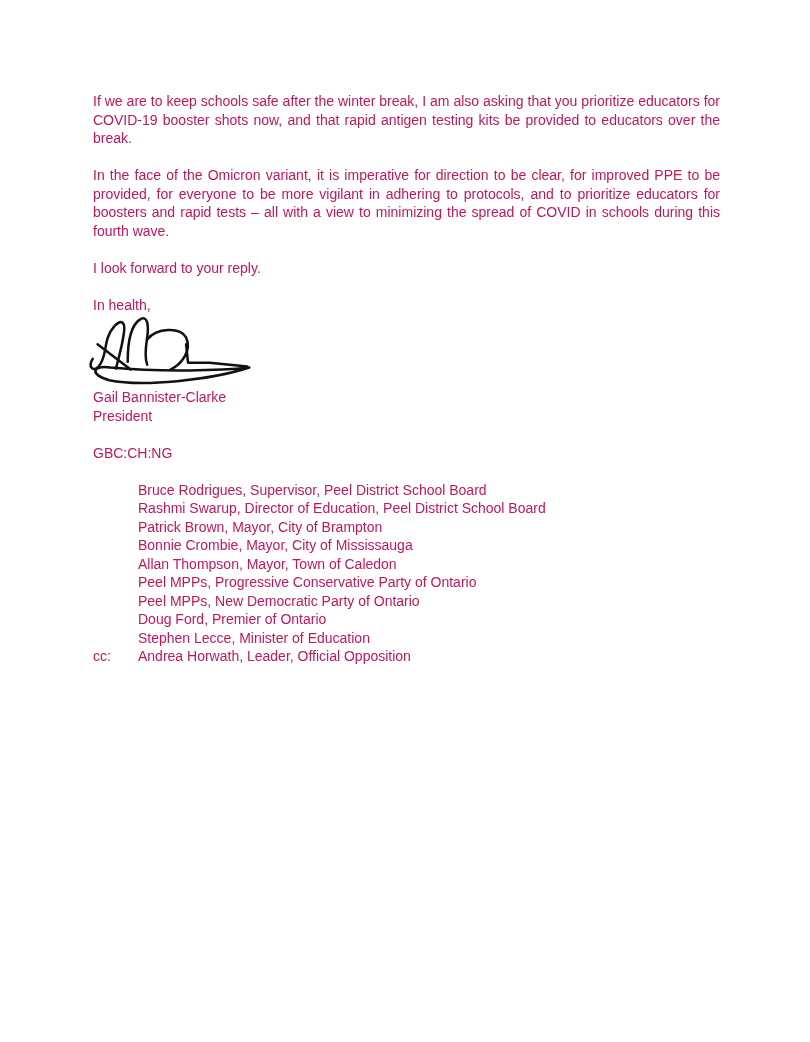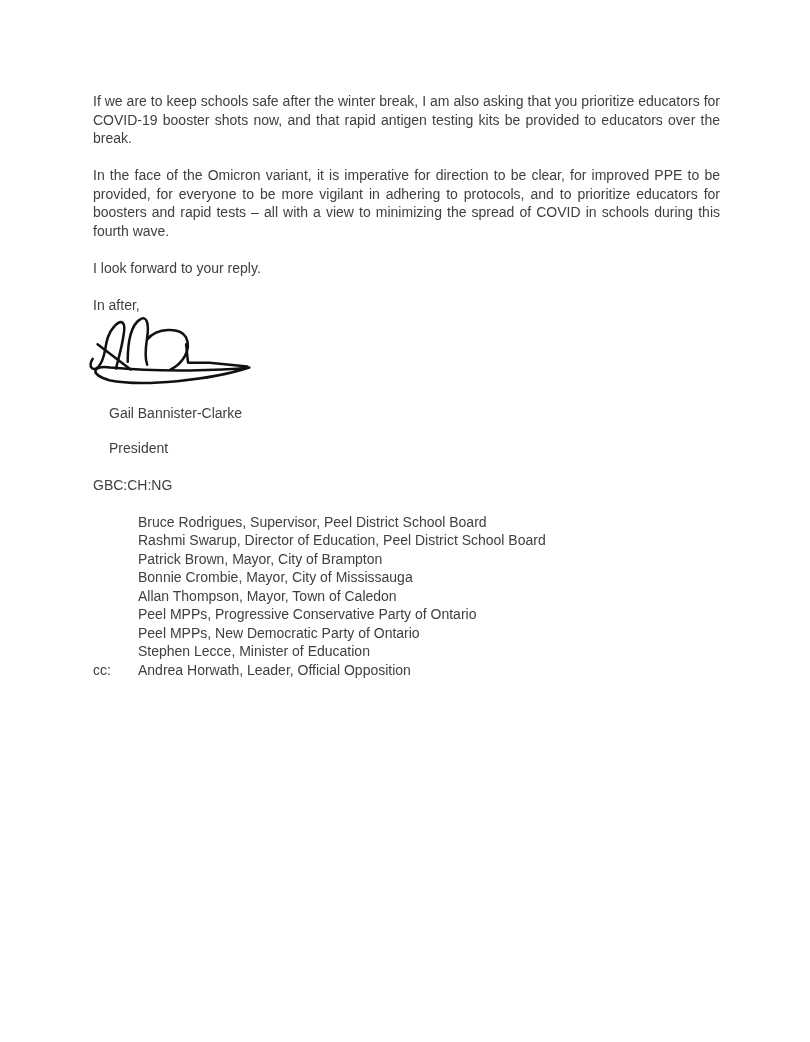--- a/index.html
+++ b/index.html
@@ -9,21 +9,21 @@
     background: #ffffff;
   }
   .page {
     position: relative;
     width: 810px;
     height: 878px;
     background: #ffffff;
     font-family: "Liberation Sans", "DejaVu Sans", sans-serif;
     font-size: 14px;
     line-height: 18.5px;
-    color: #404040;
+    color: #be185d;
     overflow: hidden;
   }
   .content {
     position: absolute;
     top: 92px;
     left: 93px;
     width: 627px;
   }
   .para {
     margin: 0 0 18.5px 0;
@@ -41,21 +41,21 @@
     margin: 2px 0 0 -8px;
     height: 72px;
   }
   .signature-wrap svg {
     display: block;
   }
   .signer-block {
     margin: 0;
   }
   .signer-line {
-    margin: 16px;
+    margin: 0;
   }
   .reference {
     margin: 18.5px 0 0 0;
   }
   .cc-block {
     margin: 18.5px 0 0 0;
     display: flex;
     align-items: flex-end;
   }
   .cc-label {
@@ -81,21 +81,21 @@
 
 <div class="page">
   <div class="content">
 
     <p class="para">If we are to keep schools safe after the winter break, I am also asking that you prioritize educators for COVID-19 booster shots now, and that rapid antigen testing kits be provided to educators over the break.</p>
 
     <p class="para">In the face of the Omicron variant, it is imperative for direction to be clear, for improved PPE to be provided, for everyone to be more vigilant in adhering to protocols, and to prioritize educators for boosters and rapid tests – all with a view to minimizing the spread of COVID in schools during this fourth wave.</p>
 
     <p class="para-left">I look forward to your reply.</p>
 
-    <p class="closing">In after,</p>
+    <p class="closing">In health,</p>
 
     <div class="signature-wrap">
       <svg width="172" height="72" viewBox="0 0 175 74" fill="none" stroke="#111111" stroke-width="2.6" stroke-linecap="round" stroke-linejoin="round">
         <path d="M7 44 C 2 52, 7 58, 13 52 C 23 41, 17 24, 29 11 C 37 2, 41 7, 39 18 C 37 33, 33 45, 31 54"></path>
         <path d="M43 47 C 43 31, 45 11, 55 4 C 63 -2, 65 9, 63 22 C 61 35, 61 45, 63 50"></path>
         <path d="M12 29 L 46 55"></path>
         <path d="M63 24 C 73 12, 97 11, 103 22 C 109 35, 99 49, 87 55"></path>
         <path d="M103 29 L 105 48 L 127 48 L 166 52"></path>
         <path d="M168 53 C 128 66, 58 73, 24 66 C 3 60, 7 50, 25 53 C 80 58, 140 56, 168 53"></path>
       </svg>
@@ -111,20 +111,21 @@
     <div class="cc-block">
       <div class="cc-label">cc:</div>
       <div class="cc-list">
         <p class="cc-item">Bruce Rodrigues, Supervisor, Peel District School Board</p>
         <p class="cc-item">Rashmi Swarup, Director of Education, Peel District School Board</p>
         <p class="cc-item">Patrick Brown, Mayor, City of Brampton</p>
         <p class="cc-item">Bonnie Crombie, Mayor, City of Mississauga</p>
         <p class="cc-item">Allan Thompson, Mayor, Town of Caledon</p>
         <p class="cc-item">Peel MPPs, Progressive Conservative Party of Ontario</p>
         <p class="cc-item">Peel MPPs, New Democratic Party of Ontario</p>
+        <p class="cc-item">Doug Ford, Premier of Ontario</p>
         <p class="cc-item">Stephen Lecce, Minister of Education</p>
         <p class="cc-item">Andrea Horwath, Leader, Official Opposition</p>
       </div>
     </div>
 
   </div>
 
   <div class="page-number">2</div>
 </div>
 

